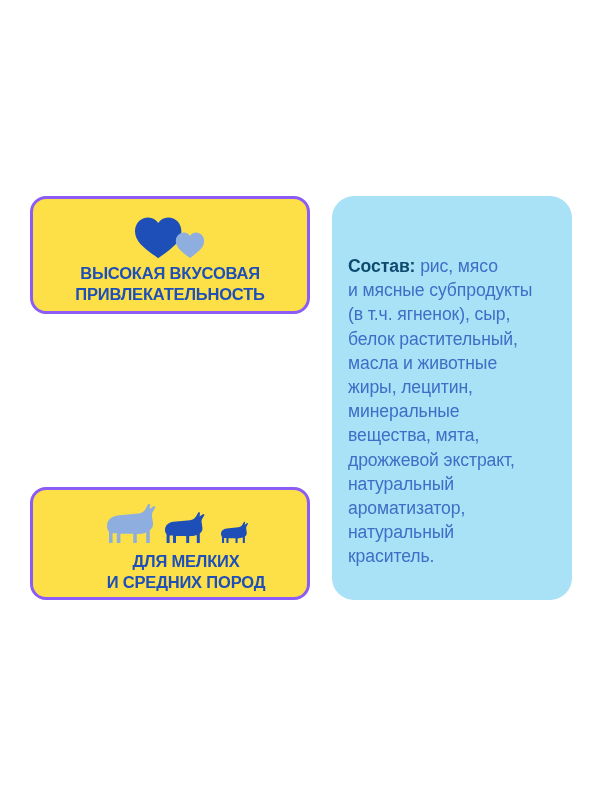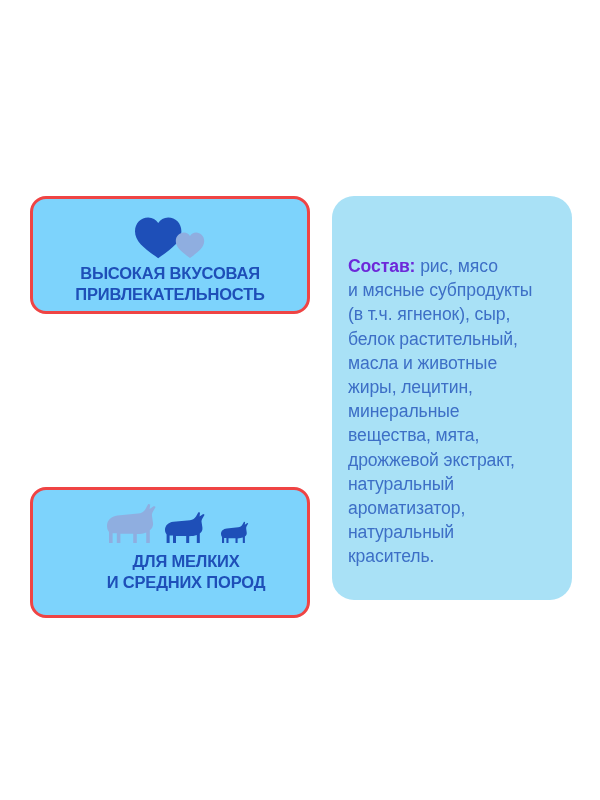--- a/index.html
+++ b/index.html
@@ -23,31 +23,31 @@
     height: 800px;
     background: #ffffff;
   }
 
   
   .feature-box {
     position: absolute;
     left: 30px;
     width: 280px;
     box-sizing: border-box;
-    border: 3px solid #ef4444;
+    border: 3px solid #8b5cf6;
     border-radius: 16px;
-    background: #7dd3fc;
+    background: #fde047;
     display: flex;
     flex-direction: column;
     align-items: center;
     justify-content: flex-start;
   }
   .fb-1 { top: 196px; height: 118px; }
   .fb-2 { top: 342px; height: 112px; }
-  .fb-3 { top: 487px; height: 131px; padding-left: 32px; }
+  .fb-3 { top: 487px; height: 113px; padding-left: 32px; }
 
   .fb-icon {
     display: flex;
     align-items: flex-end;
     justify-content: center;
     width: 100%;
   }
   .fb-1 .fb-icon { height: 54px; padding-top: 6px; }
   .fb-2 .fb-icon { height: 48px; padding-top: 8px; }
   .fb-3 .fb-icon { height: 50px; padding-top: 8px; }
@@ -86,21 +86,21 @@
     top: 58px;
     width: 214px;
     color: #3D6FC6;
     font-size: 17.6px;
     line-height: 24.2px;
     letter-spacing: -0.1px;
     white-space: pre-line;
   }
   #composition-text .lead {
     font-weight: 700;
-    color: #6d28d9;
+    color: #0c4a6e;
     margin-top: 20px;
   }
 
   svg { display: block; }
 </style>
 </head>
 <body>
 
 <div id="stage">
 

